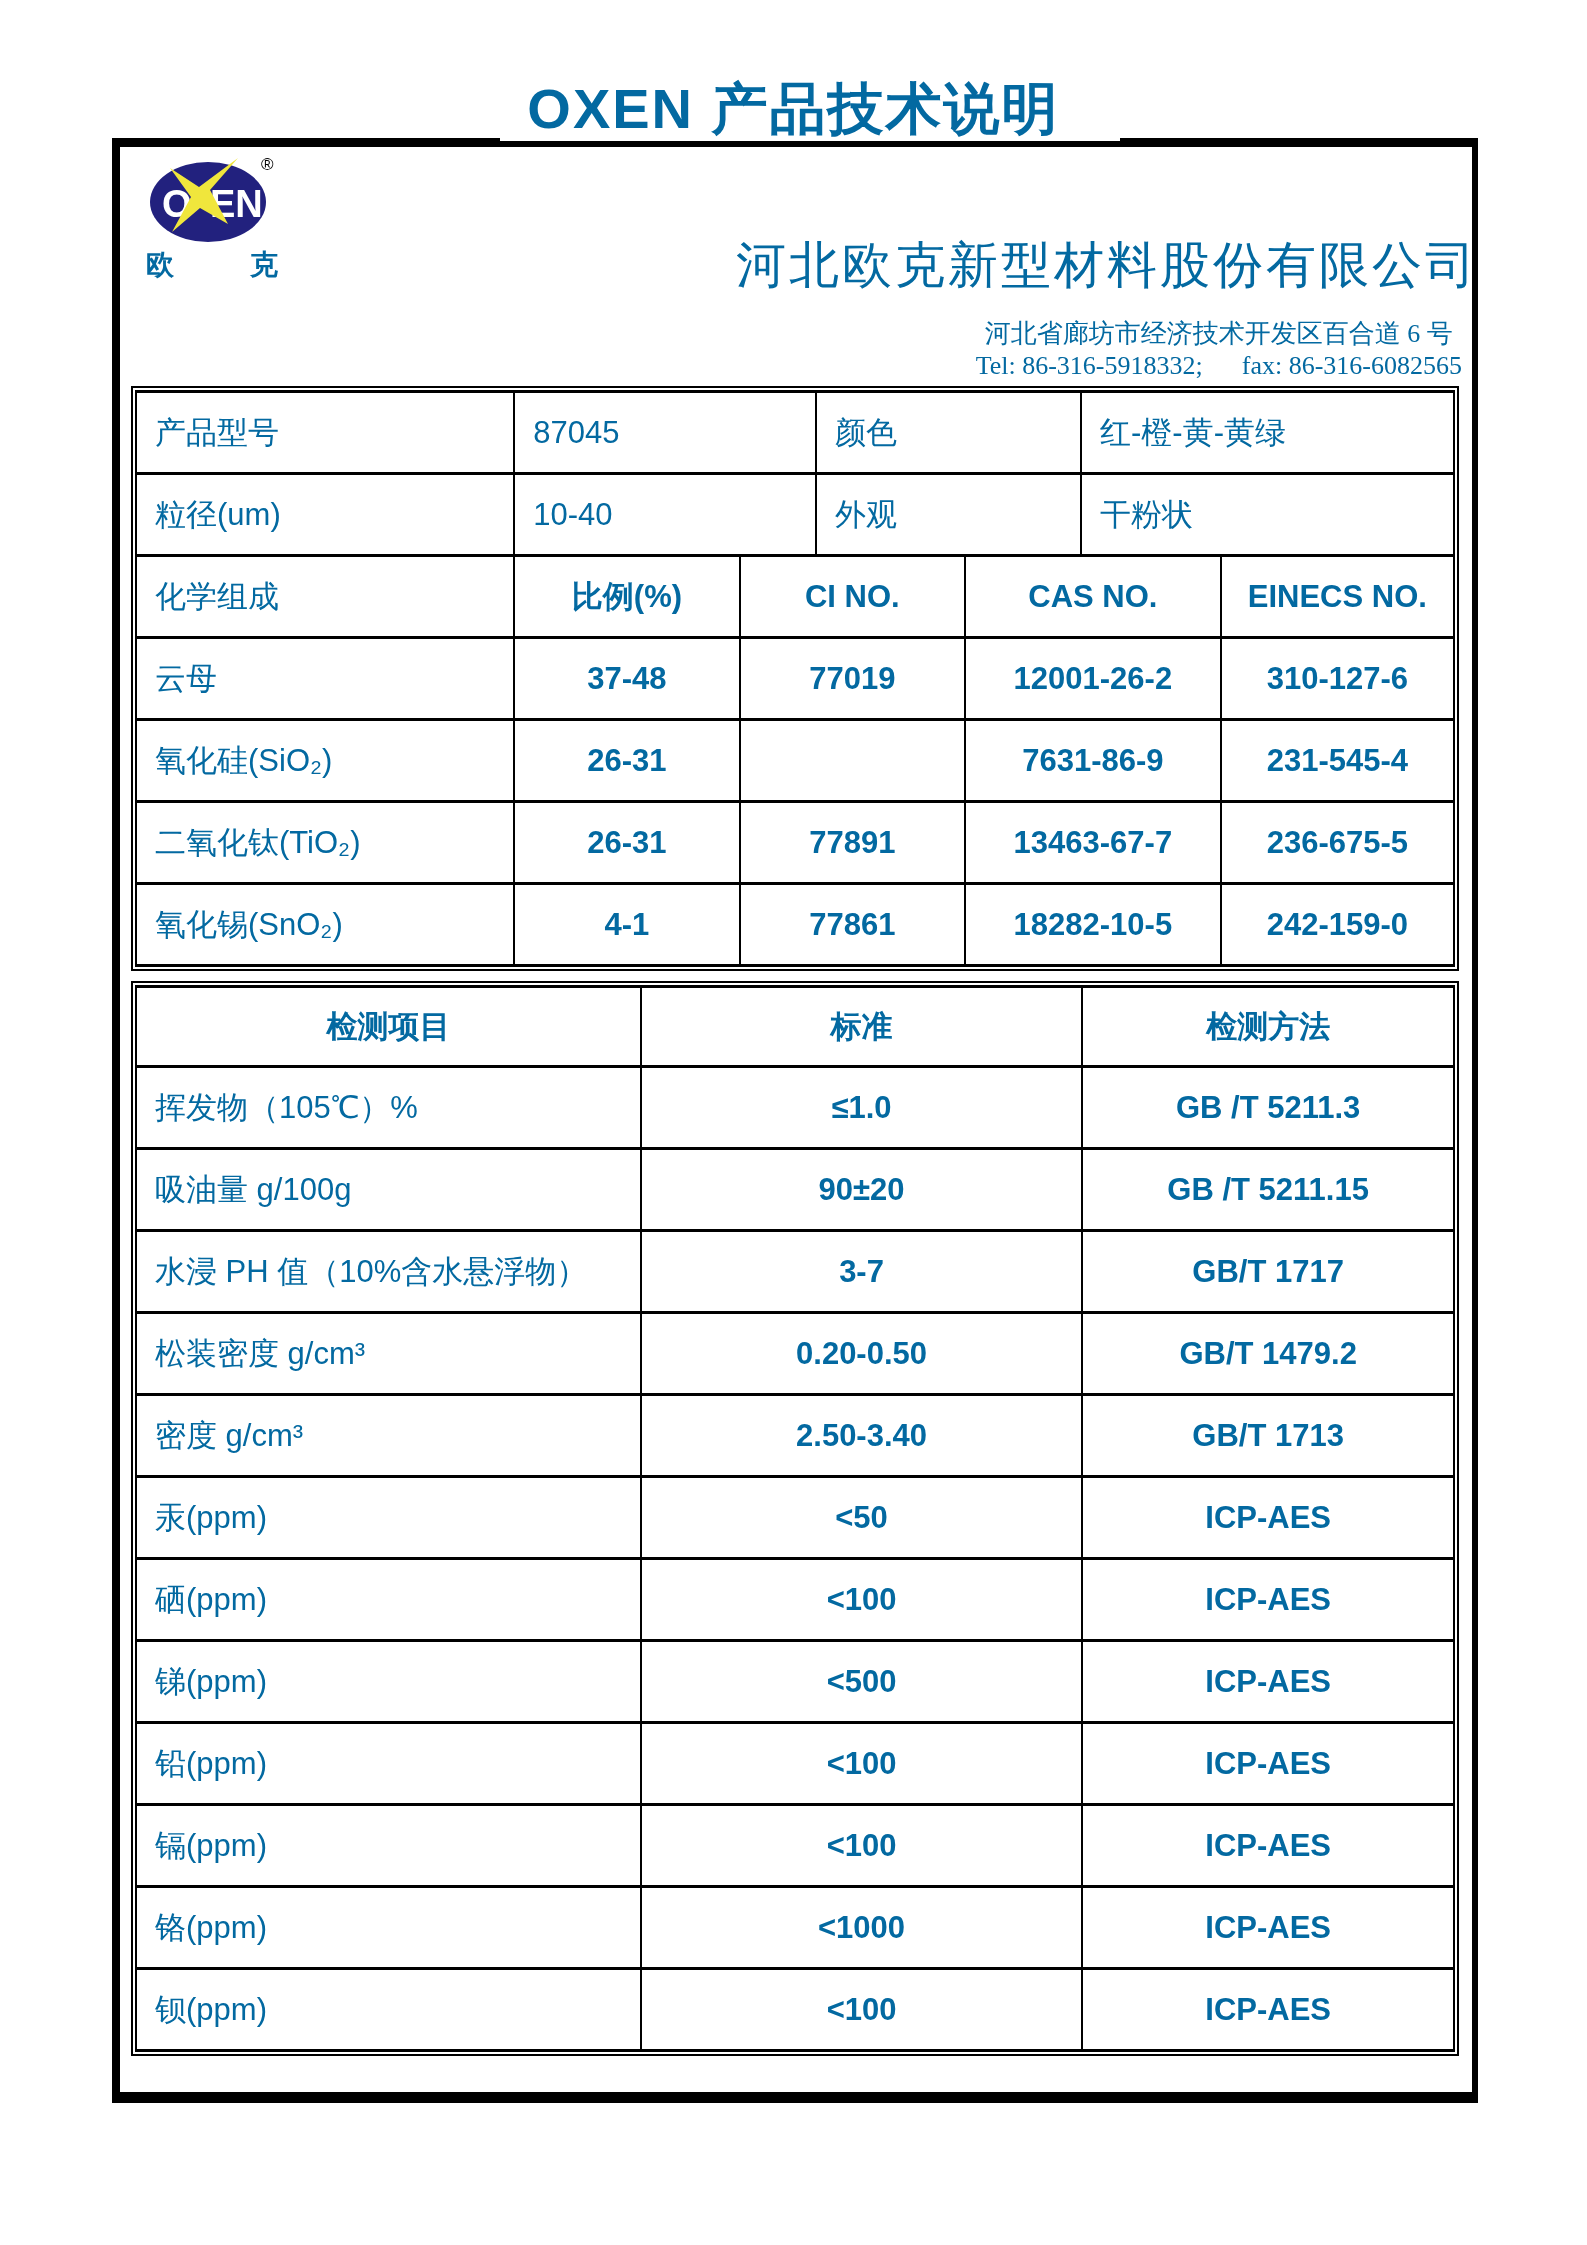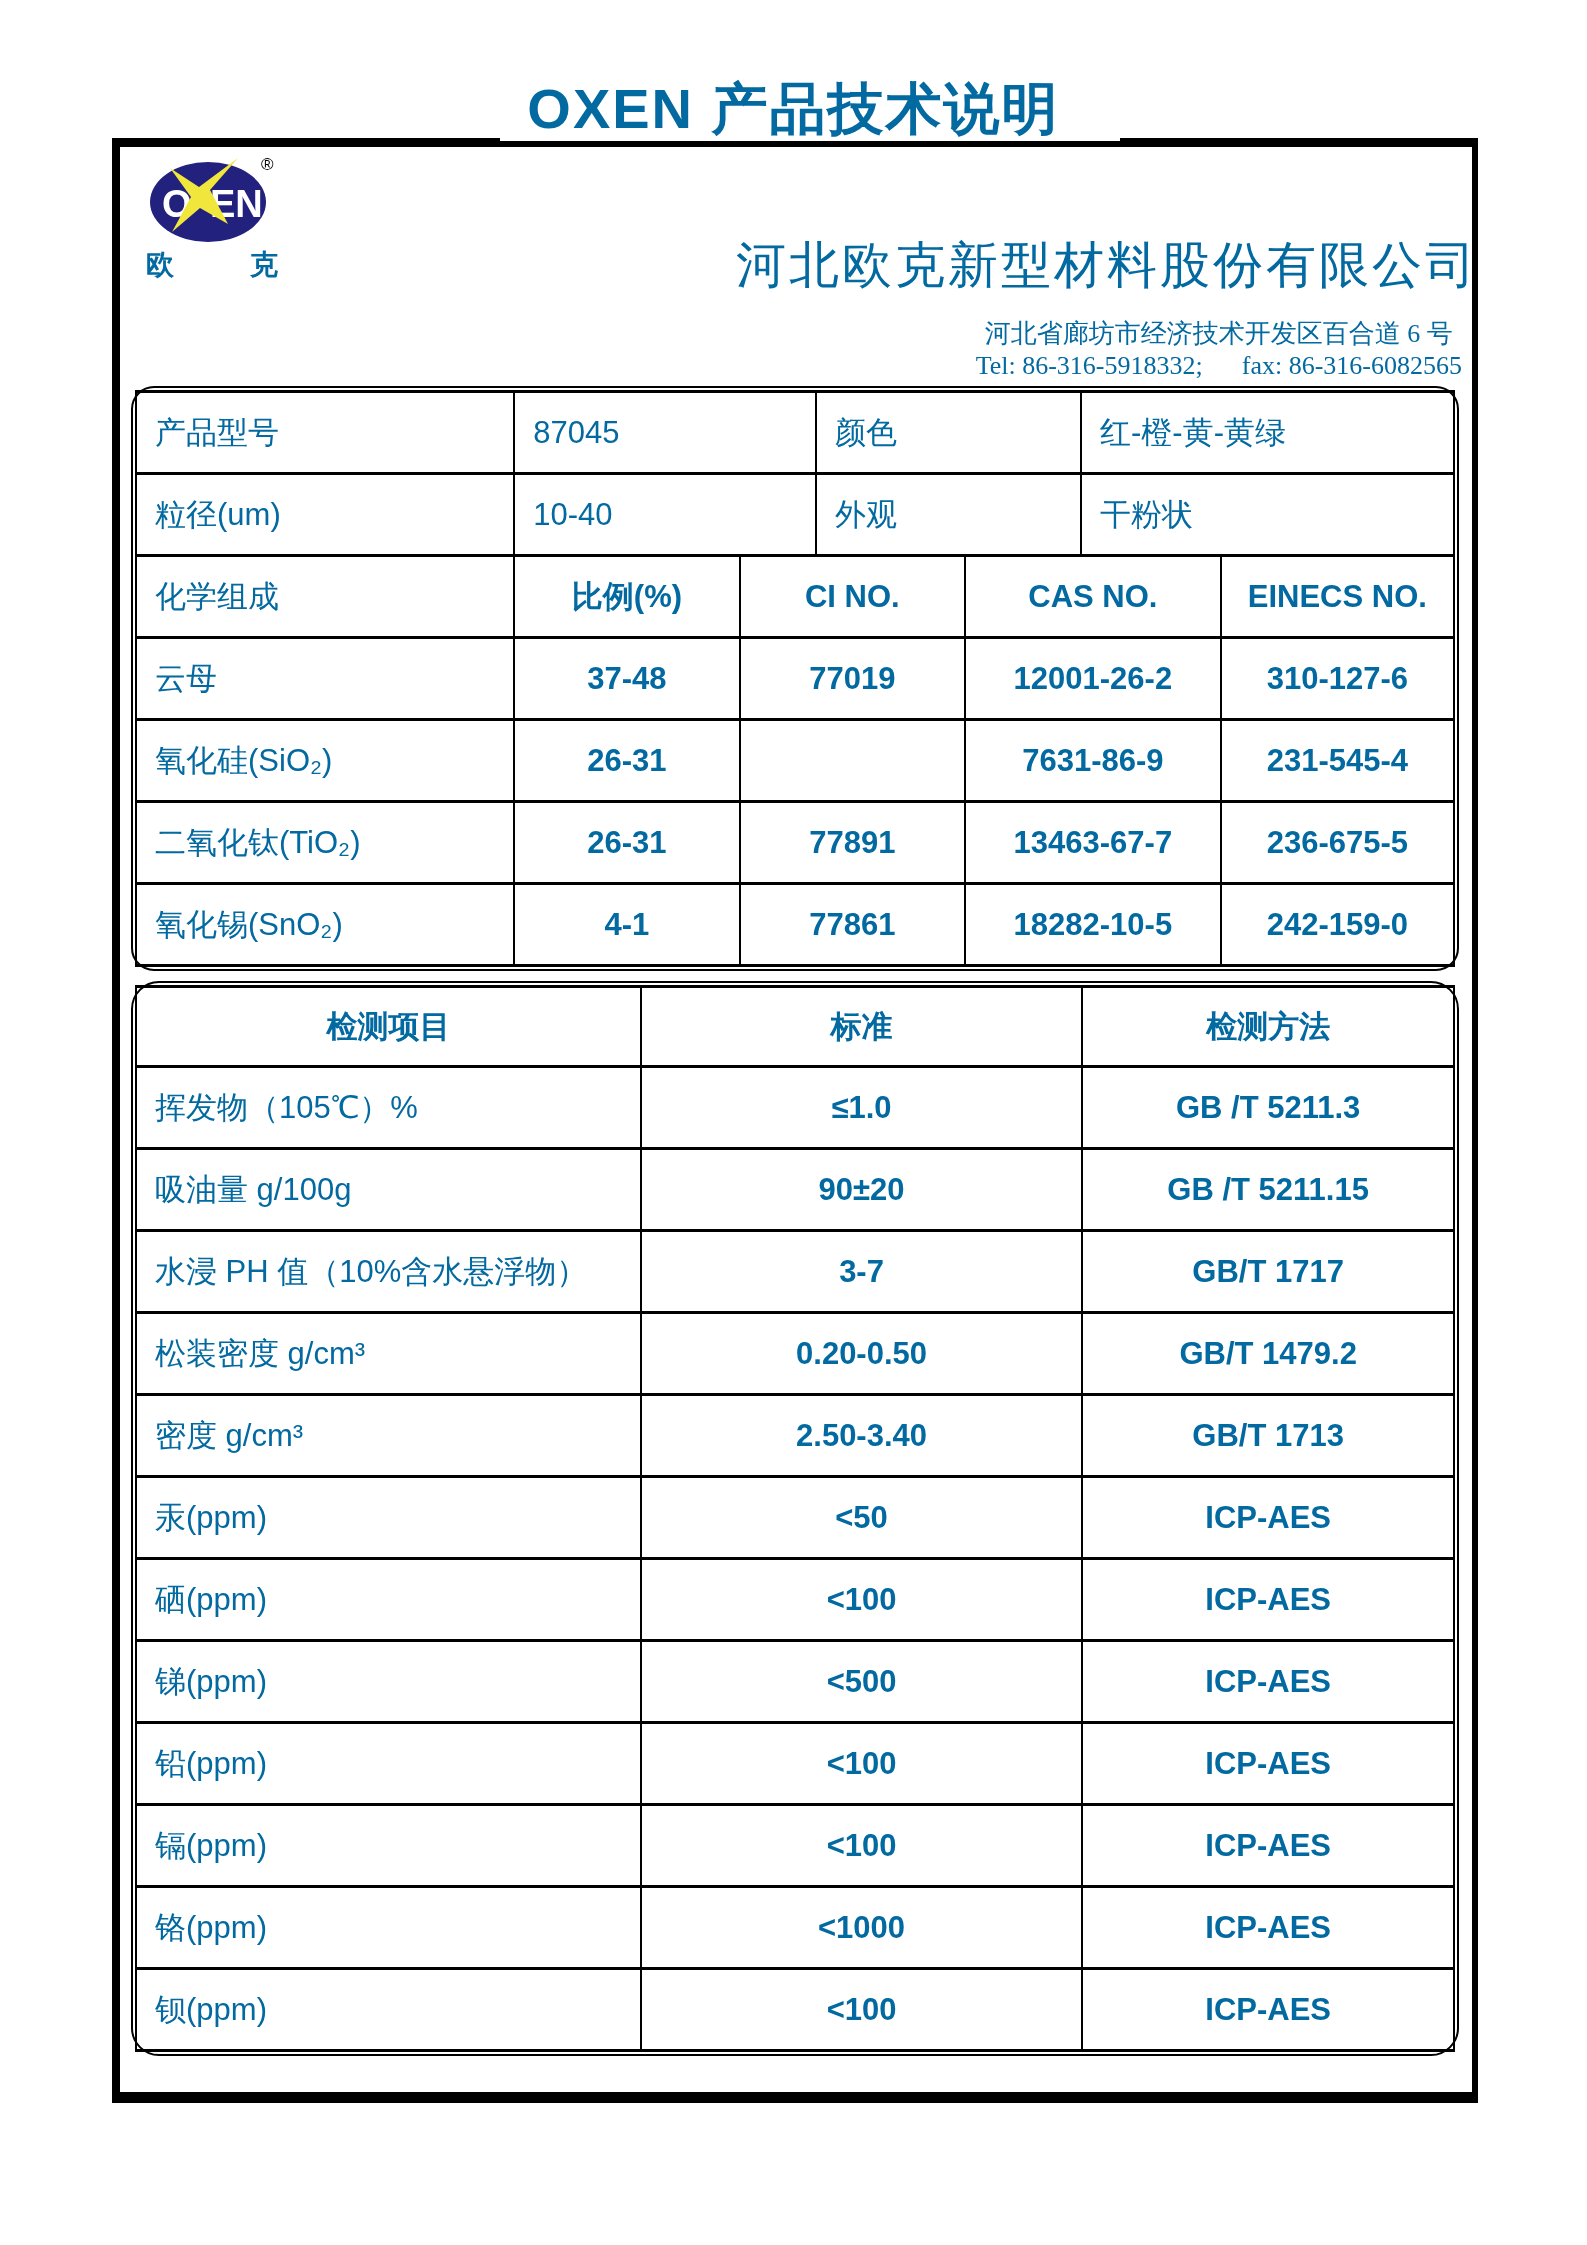--- a/index.html
+++ b/index.html
@@ -49,22 +49,22 @@
     font-family:"Liberation Serif", serif;
     font-size:26px;line-height:1.22;
   }
   .address .line2{white-space:pre;}
   
   .tblwrap{
     position:absolute;left:131px;width:1328px;
     box-sizing:border-box;
     border:2px solid #000;padding:2px;background:#fff;
   }
-  .tblwrap.t1{top:386px;border-radius:23px;}
-  .tblwrap.t2{top:981px;border-radius:28px;}
+  .tblwrap.t1{top:386px;}
+  .tblwrap.t2{top:981px;}
   table{border-collapse:collapse;table-layout:fixed;width:100%;}
   #t1b{margin-top:-3px;}
   td{
     border:2px solid #000;
     border-top-width:3px;border-bottom-width:3px;
     height:77px;vertical-align:middle;
     font-size:31px;
     overflow:hidden;
   }
   td.lbl{text-align:left;padding-left:18px;}

